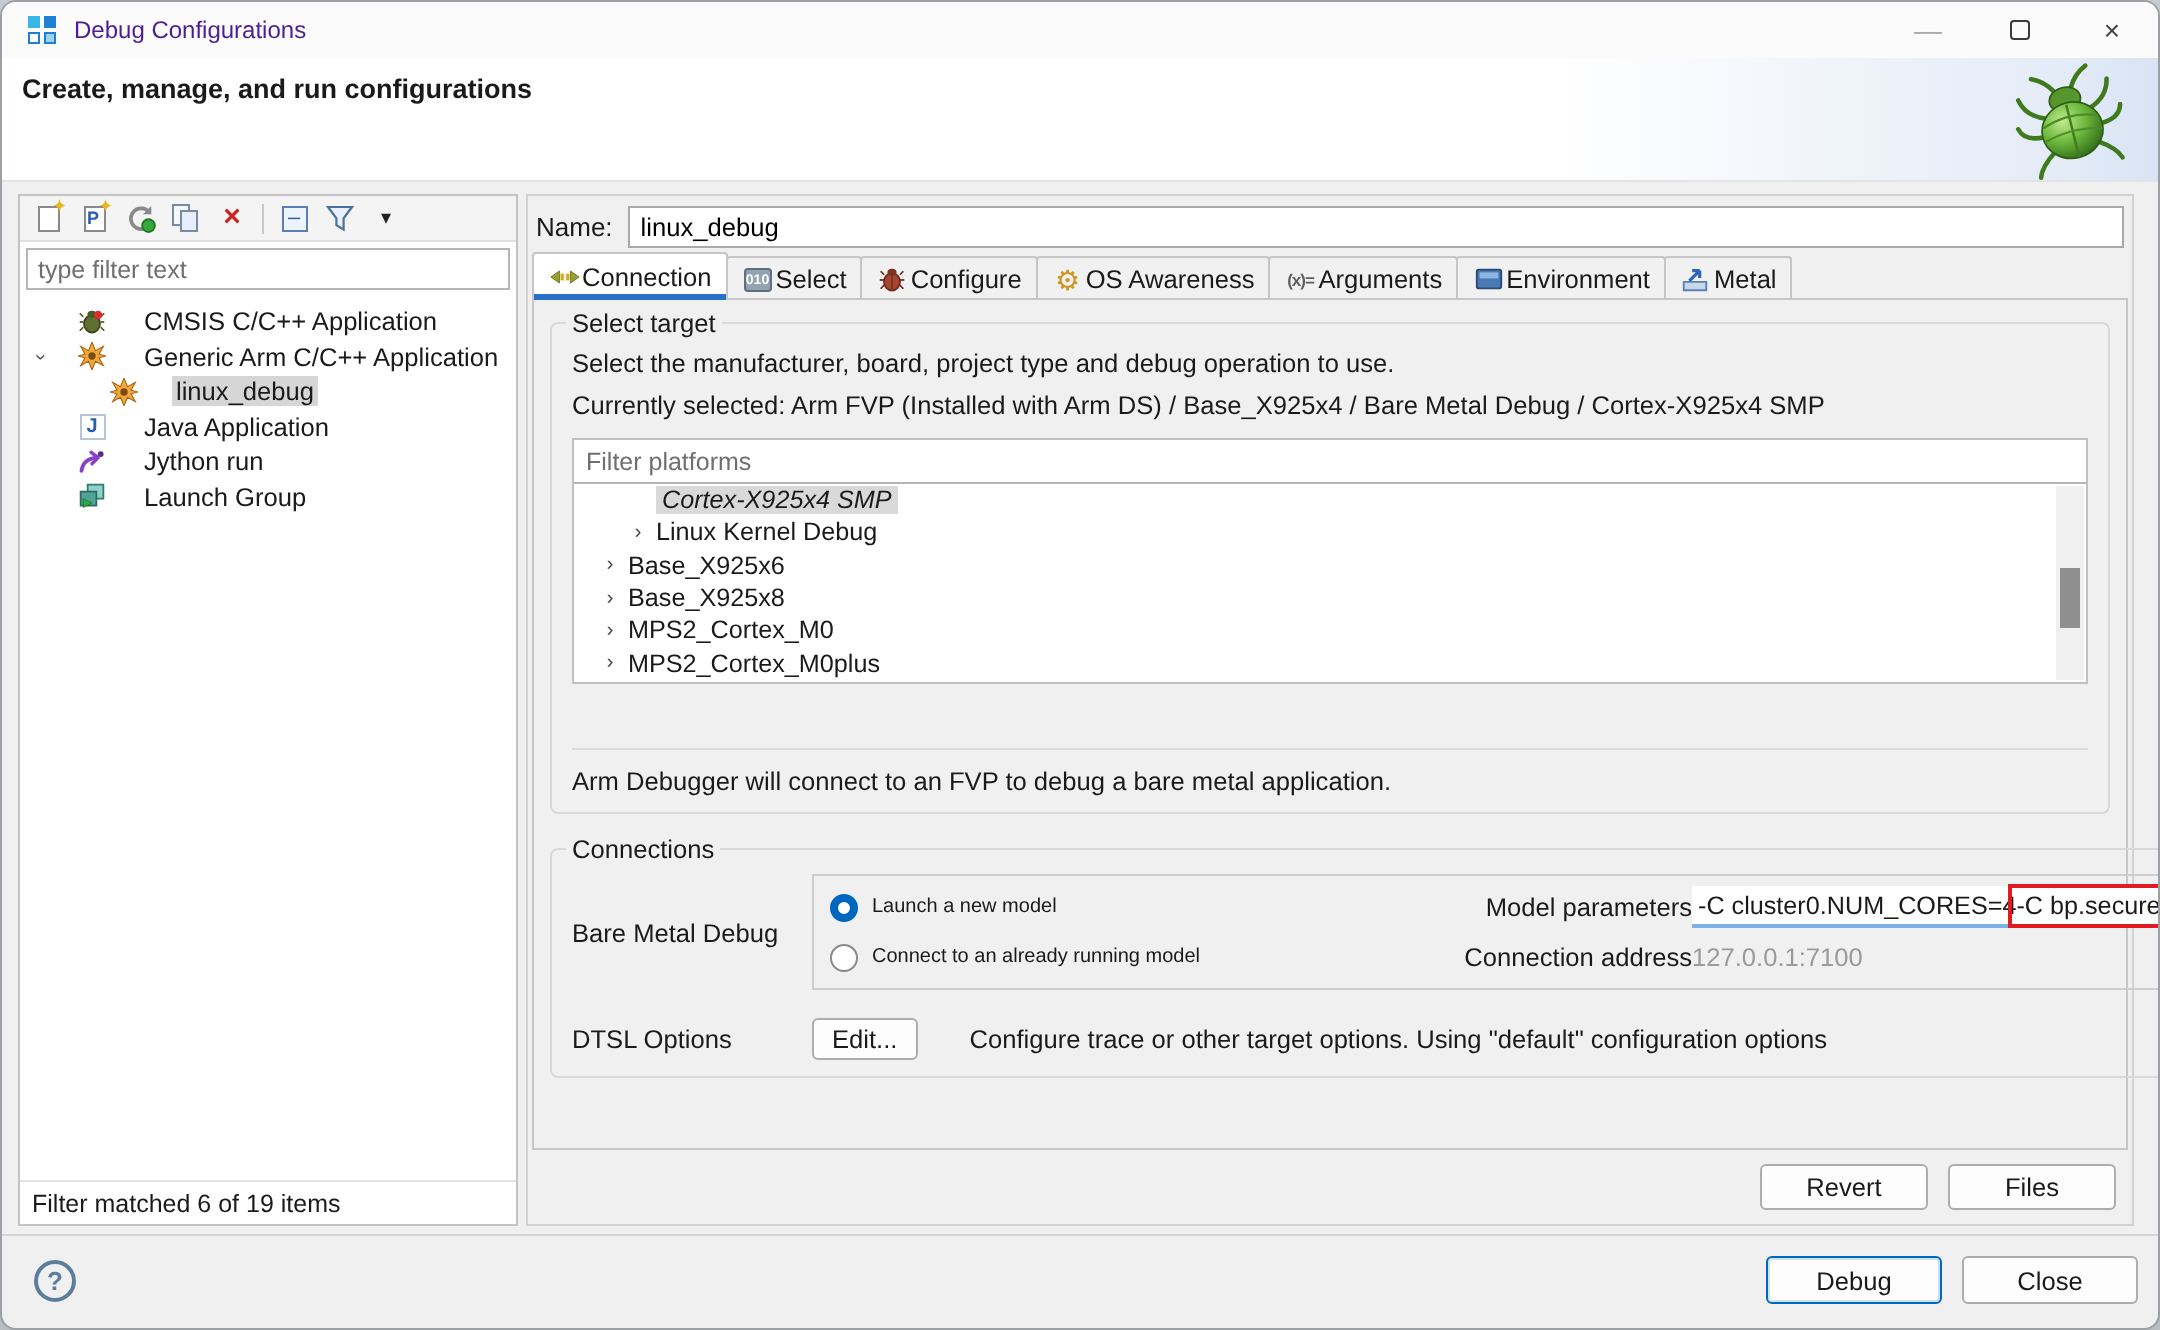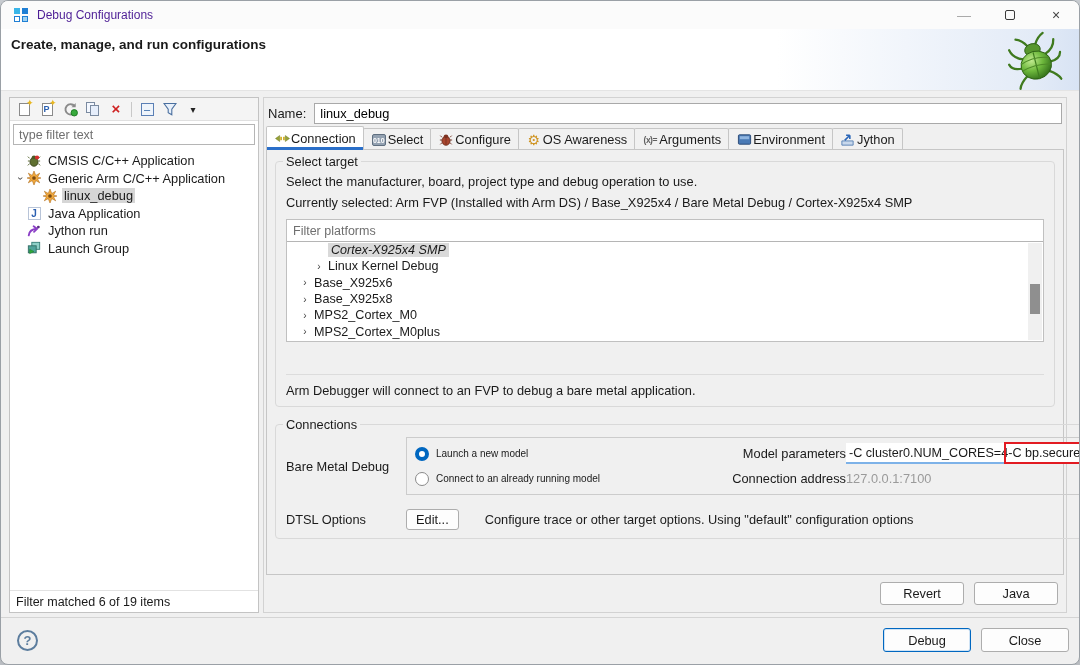--- a/index.html
+++ b/index.html
@@ -41,21 +41,21 @@
   .dup-ic i:first-child{left:0;top:0;}
   .dup-ic i:last-child{left:4px;top:3px;background:#e6eefb;}
   .del-x{color:#cf2222;font-weight:bold;font-size:15px;line-height:14px;}
   .collapse-ic{width:13px;height:13px;border:1px solid #5a7fb5;background:#eef4fb;color:#2a5fa0;
     display:flex;align-items:center;justify-content:center;font-size:11px;line-height:11px;}
   .dd-arrow{font-size:10px;color:#222;}
   .lp-filter{margin:3px;height:21px;border:1px solid #b5b5b5;padding:0 5px;font-size:12.5px;
     font-family:inherit;color:#222;width:calc(100% - 6px);}
   .lp-filter::placeholder{color:#6f6f6f;}
   .lp-tree{flex:1;padding-top:4px;overflow:hidden;}
-  .trow{height:17.5px;display:flex;align-items:center;font-size:12.8px;white-space:nowrap;}
+  .trow{height:17.5px;display:flex;align-items:center;font-size:12.8px;white-space:nowrap;gap:12px;}
   .trow .twist{width:12px;text-align:center;font-size:10px;color:#444;margin-left:4px;flex:0 0 12px;}
   .trow .ticon{width:16px;height:16px;margin-right:4px;flex:0 0 16px;display:inline-flex;align-items:center;justify-content:center;}
   .trow .tlabel{padding:0 2px;}
   .trow.sel .tlabel{background:#d6d6d6;}
   .trow.child{padding-left:16px;}
   .lp-status{height:22px;border-top:1px solid #e2e2e2;display:flex;align-items:center;
     padding-left:6px;font-size:12.5px;}
   .chev-exp{display:inline-block;transform:rotate(90deg);}
   .java-ic{width:13px;height:13px;background:#fff;border:1px solid #b8c4d8;color:#2a5fb0;
     font-weight:bold;font-size:10px;display:flex;align-items:center;justify-content:center;}
@@ -363,21 +363,21 @@
         </span>
         <span>Environment</span>
       </div>
       <div class="tab">
         <span class="ic">
           <svg viewBox="0 0 16 16" width="15" height="15">
             <path d="M2 9.5 H14 V14 H2 Z" fill="#c8d8ec" stroke="#5a82b5"></path>
             <path d="M5 9 L10.5 3.5 M10.5 3.5 H6.5 M10.5 3.5 V7.5" stroke="#2a66b8" stroke-width="1.7" fill="none"></path>
           </svg>
         </span>
-        <span>Jython</span>
+        <span>Metal</span>
       </div>
     </div>
 
     <div class="tab-content">
 
       <fieldset>
         <legend>Select target</legend>
         <div class="desc">Select the manufacturer, board, project type and debug operation to use.</div>
         <div class="desc">Currently selected: Arm FVP (Installed with Arm DS) / Base_X925x4 / Bare Metal Debug / Cortex-X925x4 SMP</div>
 
@@ -444,21 +444,21 @@
           <span class="dtsl-label">DTSL Options</span>
           <button class="btn edit-btn">Edit...</button>
           <span class="dtsl-desc">Configure  trace or other target options. Using "default" configuration options</span>
         </div>
       </fieldset>
 
     </div>
 
     <div class="ra-row">
       <button class="btn">Revert</button>
-      <button class="btn">Java</button>
+      <button class="btn">Files</button>
     </div>
   </div>
 
   <div class="footer">
     <div class="help-circle">?</div>
     <div class="footer-btns">
       <button class="btn primary">Debug</button>
       <button class="btn">Close</button>
     </div>
   </div>

